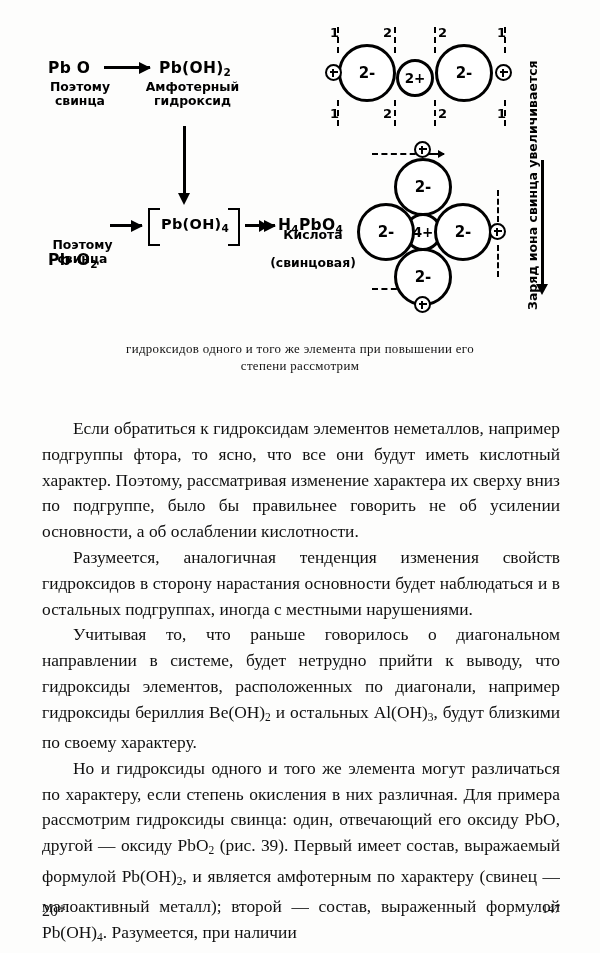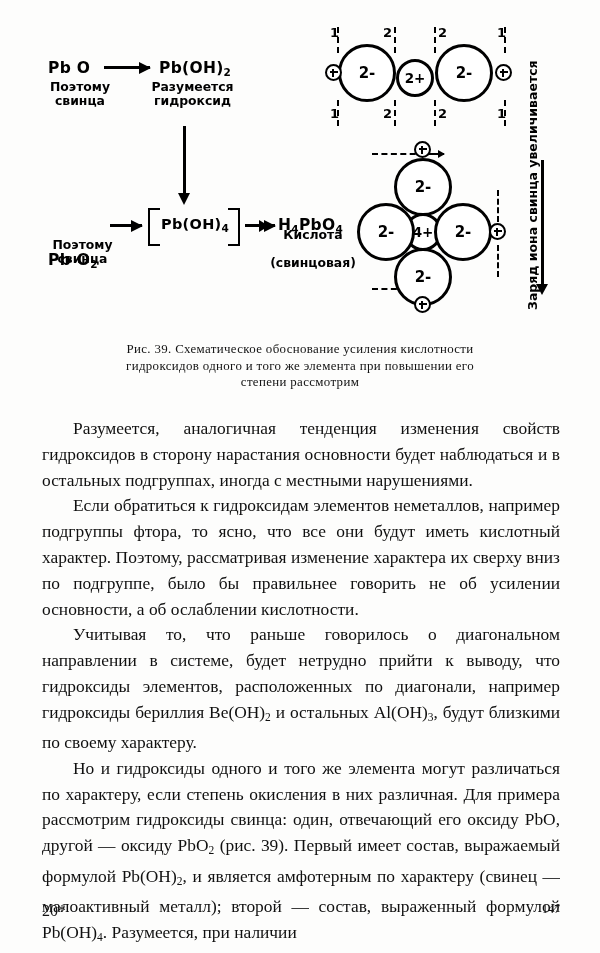--- a/index.html
+++ b/index.html
@@ -256,21 +256,21 @@
 
   <div class="figure">
 
     <div class="formula" style="left:48px; top:59px;">Pb O</div>
     <div class="caption-under" style="left:30px; top:80px; width:100px;">Поэтому</div>
     <div class="caption-under" style="left:30px; top:94px; width:100px;">свинца</div>
 
     <div class="arrow-h" style="left:104px; top:66px; width:46px;"></div>
 
     <div class="formula" style="left:159px; top:59px;">Pb(OH)<sub>2</sub></div>
-    <div class="caption-under" style="left:130px; top:80px; width:125px;">Разумеется</div>
+    <div class="caption-under" style="left:130px; top:80px; width:125px;">Амфотерный</div>
     <div class="caption-under" style="left:130px; top:94px; width:125px;">гидроксид</div>
 
     <div class="arrow-v" style="left:183px; top:126px; height:68px;"></div>
 
     <div class="formula" style="left:48px; top:216px;margin-top:35px;">Pb O<sub>2</sub></div>
     <div class="caption-under" style="left:30px; top:238px; width:105px;">Поэтому</div>
     <div class="caption-under" style="left:30px; top:252px; width:105px;">свинца</div>
 
     <div class="arrow-h" style="left:110px; top:224px; width:32px;"></div>
 
@@ -327,28 +327,27 @@
 
     <div class="plus-small" style="left:414px; top:141px;"></div>
     <div class="plus-small" style="left:414px; top:296px;"></div>
     <div class="plus-small" style="left:489px; top:223px;"></div>
 
     <div class="rot-label" style="left:525px; top:310px;">Заряд иона свинца увеличивается</div>
     <div class="big-down-arrow" style="left:541px; top:160px; height:125px;"></div>
   </div>
 
   <div class="fig-caption">
-    <div>Рис. 39. Схематическое обоснование усиления кислотности</div>
     <div>гидроксидов одного и того же элемента при повышении его</div>
     <div>степени рассмотрим</div>
   </div>
 
   <div class="body-text">
+    <p>Если обратиться к гидроксидам элементов неметаллов, например подгруппы фтора, то ясно, что все они будут иметь кислотный характер. Поэтому, рассматривая изменение характера их сверху вниз по подгруппе, было бы правильнее говорить не об усилении основности, а об ослаблении кислотности.</p>
     <p>Разумеется, аналогичная тенденция изменения свойств гидроксидов в сторону нарастания основности будет наблюдаться и в остальных подгруппах, иногда с местными нарушениями.</p>
-    <p>Если обратиться к гидроксидам элементов неметаллов, например подгруппы фтора, то ясно, что все они будут иметь кислотный характер. Поэтому, рассматривая изменение характера их сверху вниз по подгруппе, было бы правильнее говорить не об усилении основности, а об ослаблении кислотности.</p>
     <p><span>Учитывая то, что раньше говорилось о диагональном направлении в системе, будет нетрудно прийти к выводу, что гидроксиды элементов, расположенных по диагонали, например гидроксиды бериллия Be(OH)</span><sub>2</sub><span> и остальных Al(OH)</span><sub>3</sub><span>, будут близкими по своему характеру.</span></p>
     <p><span>Но и гидроксиды одного и того же элемента  могут различаться по характеру, если степень окисления в них различная. Для примера рассмотрим гидроксиды свинца: один, отвечающий его оксиду PbO, другой — оксиду PbO</span><sub>2</sub><span> (рис. 39). Первый имеет состав, выражаемый формулой Pb(OH)</span><sub>2</sub><span>, и является амфотерным по характеру (свинец — малоактивный металл); второй — состав, выраженный формулой Pb(OH)</span><sub>4</sub><span>. Разумеется, при наличии</span></p>
   </div>
 
   <div class="sig-mark">20*</div>
   <div class="page-num">147</div>
 
 </div>
 
 </body></html>

